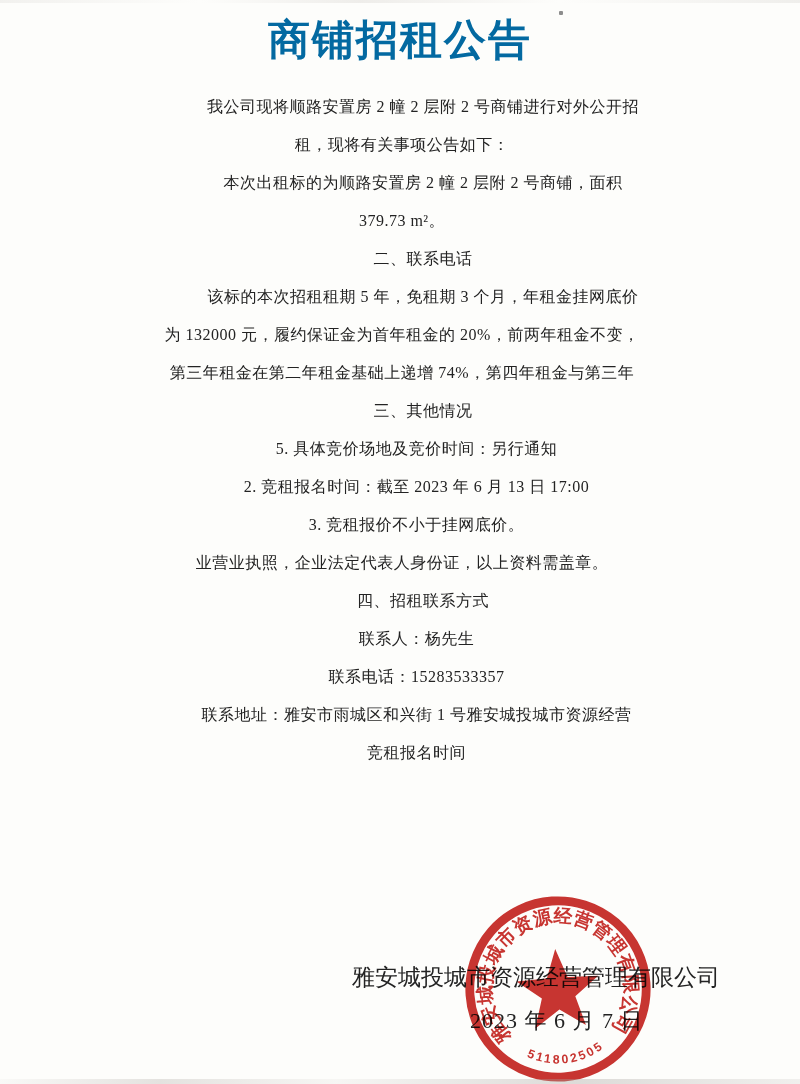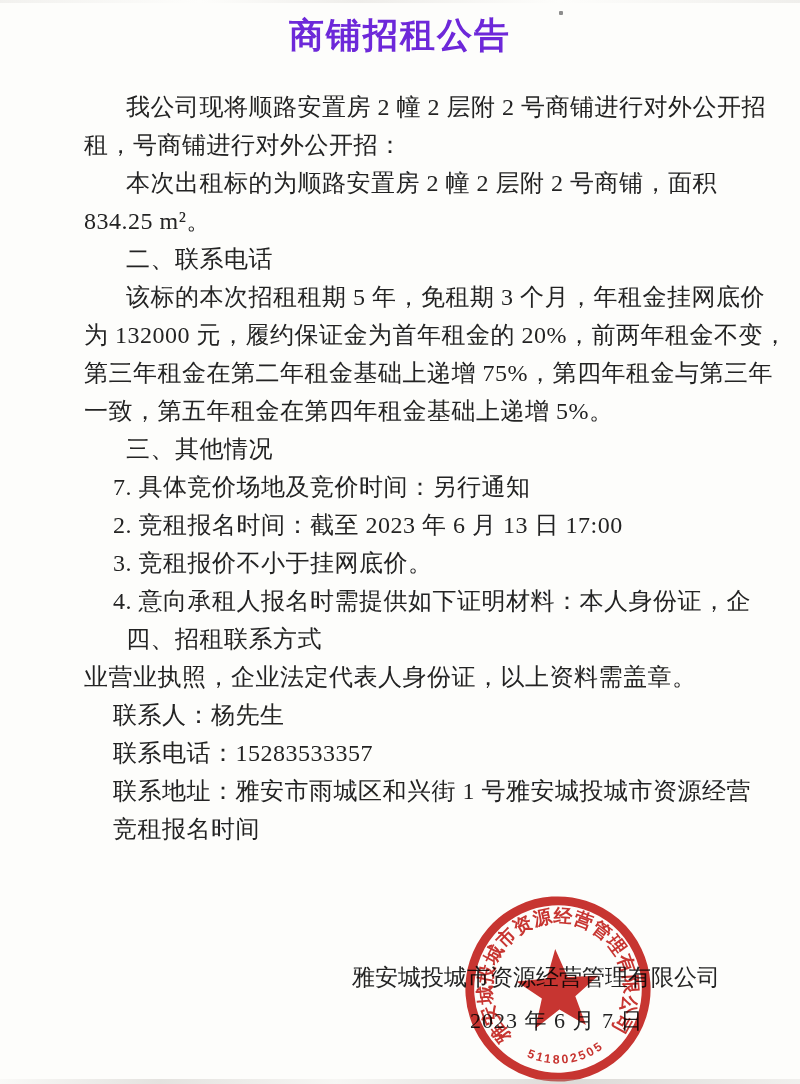--- a/index.html
+++ b/index.html
@@ -12,33 +12,34 @@
     overflow: hidden;
     font-family: "Liberation Serif", "DejaVu Serif", serif;
     color: #232323;
   }
   .doc-title {
     position: absolute;
     top: 12px;
     left: 0;
     width: 100%;
     text-align: center;
-    font-size: 35px;
+    font-size: 42px;
     font-weight: bold;
     letter-spacing: 2px;
-    color: #6d28d9;
+    color: #0369a1;
   }
   .body-text {
     position: absolute;
     top: 88px;
-    left: 84px;
+    left: 72px;
     width: 660px;
-    font-size: 24px;
+    font-size: 16px;
     line-height: 38px;
     letter-spacing: 0.5px;
+    text-align: center;
   }
   .ln { white-space: nowrap; }
   .ind0 { padding-left: 0; }
   .ind1 { padding-left: 29px; }
   .ind2 { padding-left: 42px; }
   .signature-company {
     position: absolute;
     top: 962px;
     left: 352px;
     font-size: 23px;
@@ -99,35 +100,33 @@
 
 <div class="page">
 
   <div class="scan-edge-top"></div>
   <div class="scan-speck"></div>
 
   <div class="doc-title">商铺招租公告</div>
 
   <div class="body-text">
     <div class="ln ind2">我公司现将顺路安置房 2 幢 2 层附 2 号商铺进行对外公开招</div>
-    <div class="ln ind0">租，号商铺进行对外公开招：</div>
+    <div class="ln ind0">租，现将有关事项公告如下：</div>
     <div class="ln ind2">本次出租标的为顺路安置房 2 幢 2 层附 2 号商铺，面积</div>
-    <div class="ln ind0">834.25 m²。</div>
+    <div class="ln ind0">379.73 m²。</div>
     <div class="ln ind2">二、联系电话</div>
     <div class="ln ind2">该标的本次招租租期 5 年，免租期 3 个月，年租金挂网底价</div>
     <div class="ln ind0">为 132000 元，履约保证金为首年租金的 20%，前两年租金不变，</div>
-    <div class="ln ind0">第三年租金在第二年租金基础上递增 75%，第四年租金与第三年</div>
-    <div class="ln ind0">一致，第五年租金在第四年租金基础上递增 5%。</div>
+    <div class="ln ind0">第三年租金在第二年租金基础上递增 74%，第四年租金与第三年</div>
     <div class="ln ind2">三、其他情况</div>
-    <div class="ln ind1">7. 具体竞价场地及竞价时间：另行通知</div>
+    <div class="ln ind1">5. 具体竞价场地及竞价时间：另行通知</div>
     <div class="ln ind1">2. 竞租报名时间：截至 2023 年 6 月 13 日 17:00</div>
     <div class="ln ind1">3. 竞租报价不小于挂网底价。</div>
-    <div class="ln ind1">4. 意向承租人报名时需提供如下证明材料：本人身份证，企</div>
+    <div class="ln ind0">业营业执照，企业法定代表人身份证，以上资料需盖章。</div>
     <div class="ln ind2">四、招租联系方式</div>
-    <div class="ln ind0">业营业执照，企业法定代表人身份证，以上资料需盖章。</div>
     <div class="ln ind1">联系人：杨先生</div>
     <div class="ln ind1">联系电话：15283533357</div>
     <div class="ln ind1">联系地址：雅安市雨城区和兴街 1 号雅安城投城市资源经营</div>
     <div class="ln ind1">竞租报名时间</div>
   </div>
 
   <div class="signature-company">雅安城投城市资源经营管理有限公司</div>
   <div class="signature-date">2023 年 6 月 7 日</div>
 
   <svg class="seal" viewBox="0 0 200 200" aria-hidden="true">

